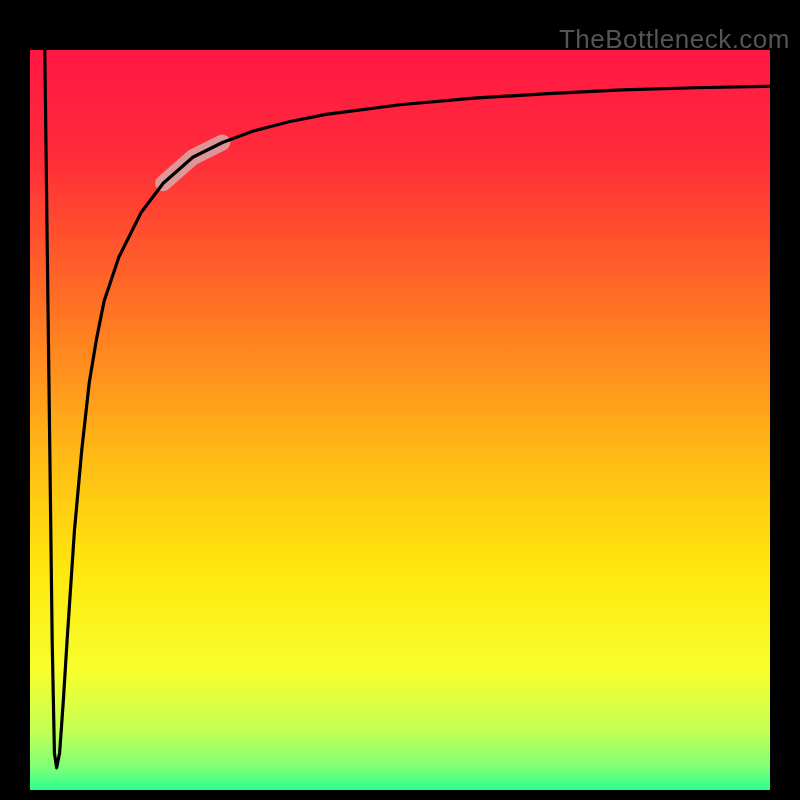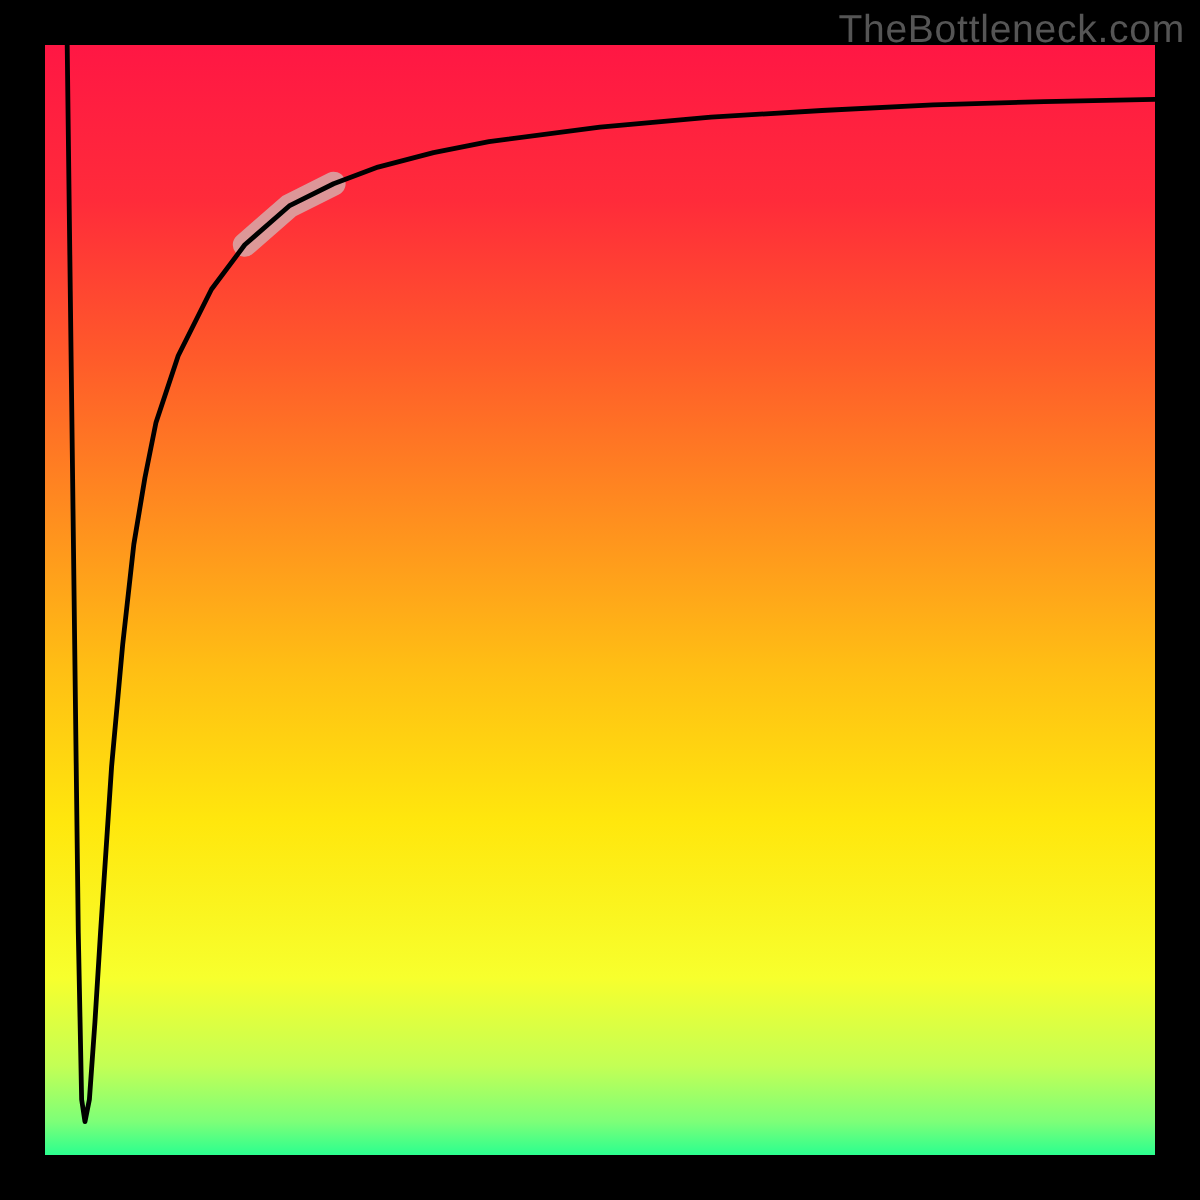--- a/index.html
+++ b/index.html
@@ -8,20 +8,21 @@
     width: 800px;
     height: 800px;
     overflow: hidden;
     background: #000;
     font-family: Arial, Helvetica, sans-serif;
   }
   .chart-wrap {
     position: relative;
     width: 800px;
     height: 592px;
+    margin-top: 20px;
   }
   svg {
     display: block;
     width: 800px;
     height: 800px;
   }
   .watermark {
     position: absolute;
     top: 4px;
     right: 10px;

